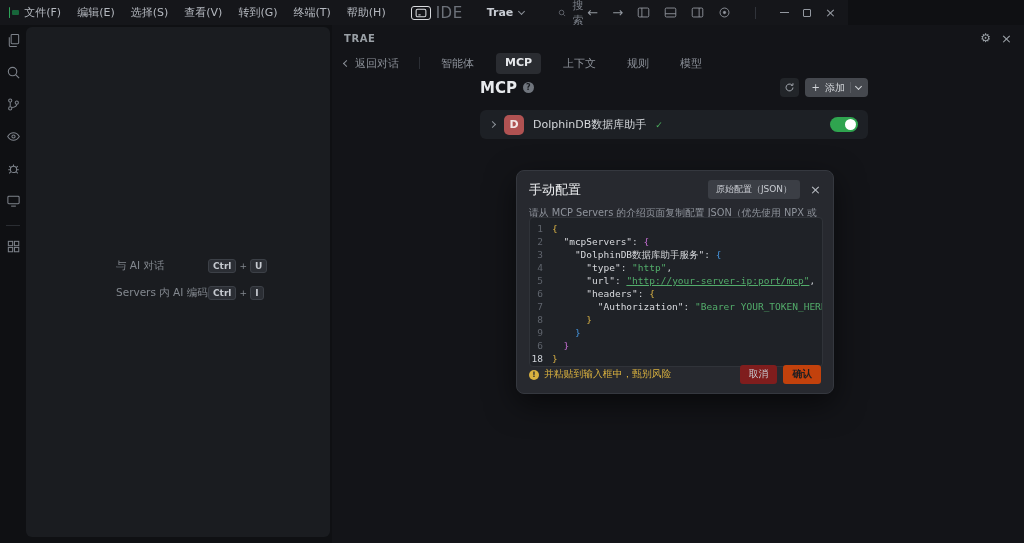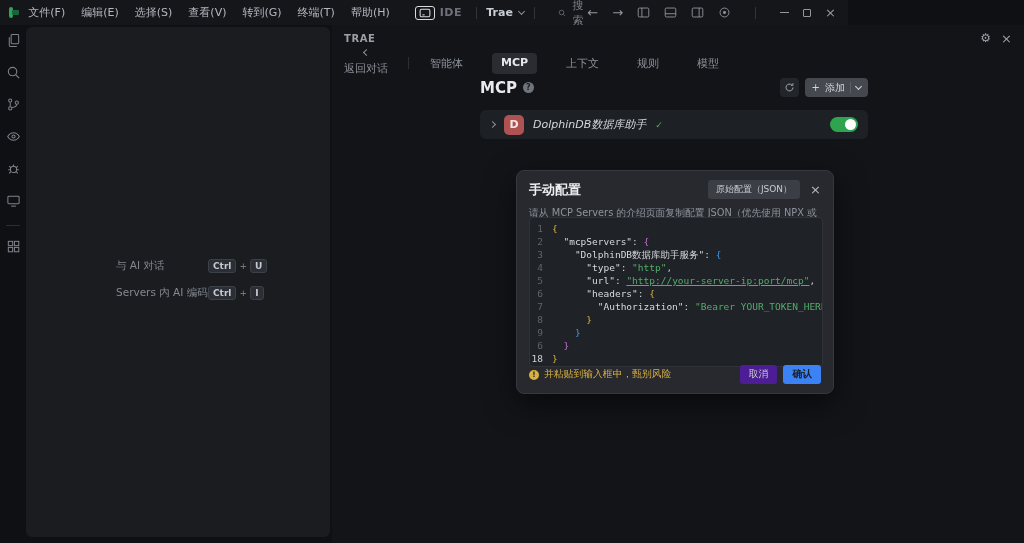--- a/index.html
+++ b/index.html
@@ -10,21 +10,21 @@
   .logo { width:13px; height:11px; background:#2ea45a; border-radius:2px; margin:0 8px 0 9px;
     position:relative; }
   .logo::after { content:""; position:absolute; left:3px; top:3px; width:7px; height:5px;
     background:#17653a; border-radius:1px; }
   .menubar { display:flex; gap:2px; }
   .menu-item { padding:3px 7px; border-radius:4px; cursor:default; white-space:nowrap; }
   .mode-toggle { display:flex; align-items:center; gap:5px; margin-left:14px; padding:1px 4px;
     border-radius:4px; }
   .mode-seg { width:20px; height:14px; border:1px solid #d8dade; border-radius:3px;
     display:flex; align-items:center; justify-content:center; color:#d8dade; }
-  .mode-label { color:#6d727a; font-weight:bold; font-size:11px; letter-spacing:.5px; }
+  .mode-label { color:#6d727a; font-weight:normal; font-size:15px; letter-spacing:.5px; }
   .tb-divider { width:1px; height:12px; background:#30333a; margin:0 10px; }
   .workspace { display:flex; align-items:center; gap:6px; font-weight:bold; color:#c9cdd4; }
   .search-box { display:flex; align-items:center; gap:6px; color:#7c818a; margin-left:14px; }
   .tb-right { margin-left:auto; display:flex; align-items:center; gap:14px; padding-right:12px;
     color:#9398a0; }
   .nav-arrow { font-size:13px; }
   .tb-icon svg { display:block; }
   .win-min { width:9px; height:1px; background:#9398a0; display:block; }
   .win-max { width:8px; height:8px; border:1px solid #9398a0; border-radius:1px; display:block; }
   .win-close { font-size:13px; line-height:1; }
@@ -43,56 +43,56 @@
     background:#2b2e34; border:1px solid #3c4047; border-radius:3px; padding:1px 4px; min-width:14px;
     text-align:center; display:inline-block; }
   .plus-sep { color:#83888f; font-size:9px; }
   .panel { position:absolute; left:332px; top:0; width:692px; height:518px; background:#131418; }
   .panel-header { display:flex; align-items:center; height:26px; padding:0 12px; }
   .panel-title { font-size:10px; font-weight:bold; letter-spacing:.6px; color:#9aa0a6; }
   .panel-header-icons { margin-left:auto; display:flex; gap:10px; align-items:center; color:#9aa0a6; }
   .gear { font-size:12px; }
   .panel-tabs { display:flex; align-items:center; height:24px; padding:0 12px; font-size:11px;
     color:#8b9098; gap:4px; }
-  .back-link { display:flex; align-items:center; gap:6px; margin-right:8px;flex-direction:column; }
+  .back-link { display:flex; align-items:center; gap:6px; margin-right:8px; }
   .v-div { width:1px; height:12px; background:#2b2e34; margin:0 8px; }
   .tab { padding:3px 9px; border-radius:4px; white-space:nowrap; }
   .tab.active { background:#2a2c31; color:#e6e8eb; font-weight:bold; }
   .panel-content { position:absolute; left:148px; top:53px; width:388px; }
   .section-head { display:flex; align-items:center; }
   .section-title { font-size:15px; font-weight:bold; color:#e8eaed; }
   .info-circle { width:11px; height:11px; border-radius:50%; background:#70757d; color:#1b1d21;
     font-size:8px; font-weight:bold; display:inline-flex; align-items:center; justify-content:center;
     margin-left:6px; }
   .head-actions { margin-left:auto; display:flex; gap:6px; align-items:center; }
   .refresh-btn { width:19px; height:19px; background:#222529; border-radius:4px; color:#a7acb3;
     display:flex; align-items:center; justify-content:center; }
   .add-btn { height:19px; background:#45484e; border-radius:4px; color:#d3d6da; font-size:10px;
     display:flex; align-items:center; gap:5px; padding:0 7px; }
   .add-btn .sep { width:1px; height:11px; background:#5a5d63; }
   .server-row { margin-top:13px; height:29px; background:#1d2025; border-radius:6px;
     display:flex; align-items:center; padding:0 10px; gap:9px; }
   .avatar { width:20px; height:20px; border-radius:5px; background:#b05252; color:#f3e6e6;
     font-size:11px; font-weight:bold; display:flex; align-items:center; justify-content:center; }
-  .server-name { font-size:11px; color:#d5d8dc;font-style:italic; }
+  .server-name { font-size:11px; color:#d5d8dc; }
   .check { color:#4cb05e; font-size:9px; }
   .toggle { margin-left:auto; width:28px; height:15px; border-radius:8px; background:#2fa44f;
     position:relative; }
   .toggle::after { content:""; position:absolute; right:2px; top:2px; width:11px; height:11px;
     border-radius:50%; background:#fff; }
   .chev { width:5px; height:5px; border-right:1.2px solid currentColor;
     border-bottom:1.2px solid currentColor; display:inline-block; }
   .chev-down { transform:rotate(45deg); margin-top:-2px; }
   .chev-right { transform:rotate(-45deg); }
   .chev-left { transform:rotate(135deg); }
   .dim { color:#8b9098; }
   .modal { position:absolute; left:516px; top:145px; width:318px; height:224px; background:#27292f;
     border:1px solid #35383f; border-radius:8px; box-shadow:0 10px 30px rgba(0,0,0,.55); }
   .modal-header { display:flex; align-items:center; padding:9px 12px 0 12px; }
-  .modal-title { font-size:13px; font-weight:bold; color:#eceef0; }
+  .modal-title { font-size:13px; font-weight:normal; color:#eceef0; }
   .modal-header-right { margin-left:auto; display:flex; align-items:center; gap:10px; }
   .raw-btn { background:#3b3e45; border-radius:3px; color:#c9ccd2; font-size:9px; padding:3px 8px;
     white-space:nowrap; }
   .modal-close { color:#b6bac0; font-size:13px; line-height:1; }
   .modal-desc { padding:7px 12px 0 12px; font-size:9.8px; color:#8e939b; line-height:1.35; }
   .code-block { position:absolute; left:12px; top:46px; width:294px; height:150px; background:#1f2227;
     border:1px solid #303339; border-radius:4px; padding:4px 0; overflow:hidden;
     font-family:"DejaVu Sans Mono", monospace; font-size:9.5px; line-height:13px; }
   .code-line { display:flex; white-space:pre; }
   .ln { width:22px; text-align:right; padding-right:9px; color:#5f646c; flex:none;
@@ -101,22 +101,22 @@
   .lc { white-space:pre; color:#c8cbd0; }
   .key { color:#d8dade; } .str { color:#53ad6b; } .link { text-decoration:underline; }
   .pun { color:#c8cbd0; } .b1 { color:#d9b245; } .b2 { color:#c96fd6; } .b3 { color:#4596e0; }
   .modal-footer { position:absolute; left:12px; right:12px; bottom:9px; display:flex;
     align-items:center; }
   .warn { display:flex; align-items:center; gap:5px; color:#d9b13f; font-size:9.8px; }
   .warn-icon { width:10px; height:10px; border-radius:50%; background:#d9b13f; color:#27292f;
     font-size:7.5px; font-weight:bold; display:inline-flex; align-items:center; justify-content:center;
     flex:none; }
   .footer-btns { margin-left:auto; display:flex; gap:6px; }
-  .btn-cancel { background:#4c1d95; border-radius:3px; color:#c9ccd2; font-size:9.8px; padding:3px 9px; }
-  .btn-confirm { background:#3b82f6; border-radius:3px; color:#1c1e22; font-size:9.8px; padding:3px 9px;
+  .btn-cancel { background:#7f1d1d; border-radius:3px; color:#c9ccd2; font-size:9.8px; padding:3px 9px; }
+  .btn-confirm { background:#c2410c; border-radius:3px; color:#1c1e22; font-size:9.8px; padding:3px 9px;
     font-weight:bold; }
 </style>
 </head>
 <body>
 
 <div class="titlebar">
   <div class="logo"></div>
   <div class="menubar" id="menubar">
       <span class="menu-item">文件(F)</span>
       <span class="menu-item">编辑(E)</span>
@@ -251,21 +251,21 @@
         <span class="gear">⚙</span>
         <span style="font-size:13px;line-height:1;">×</span>
       </span>
     </div>
     <div class="panel-tabs">
       <span class="back-link">
         <span class="chev chev-left"></span>
         <span>返回对话</span>
       </span>
       <span class="v-div"></span>
-      <span id="tabs" style="display:flex;gap:20px;">
+      <span id="tabs" style="display:flex;gap:13px;">
           <span class="tab">智能体</span>
           <span class="tab active">MCP</span>
           <span class="tab">上下文</span>
           <span class="tab">规则</span>
           <span class="tab">模型</span>
         </span>
     </div>
 
     <div class="panel-content">
       <div class="section-head">

